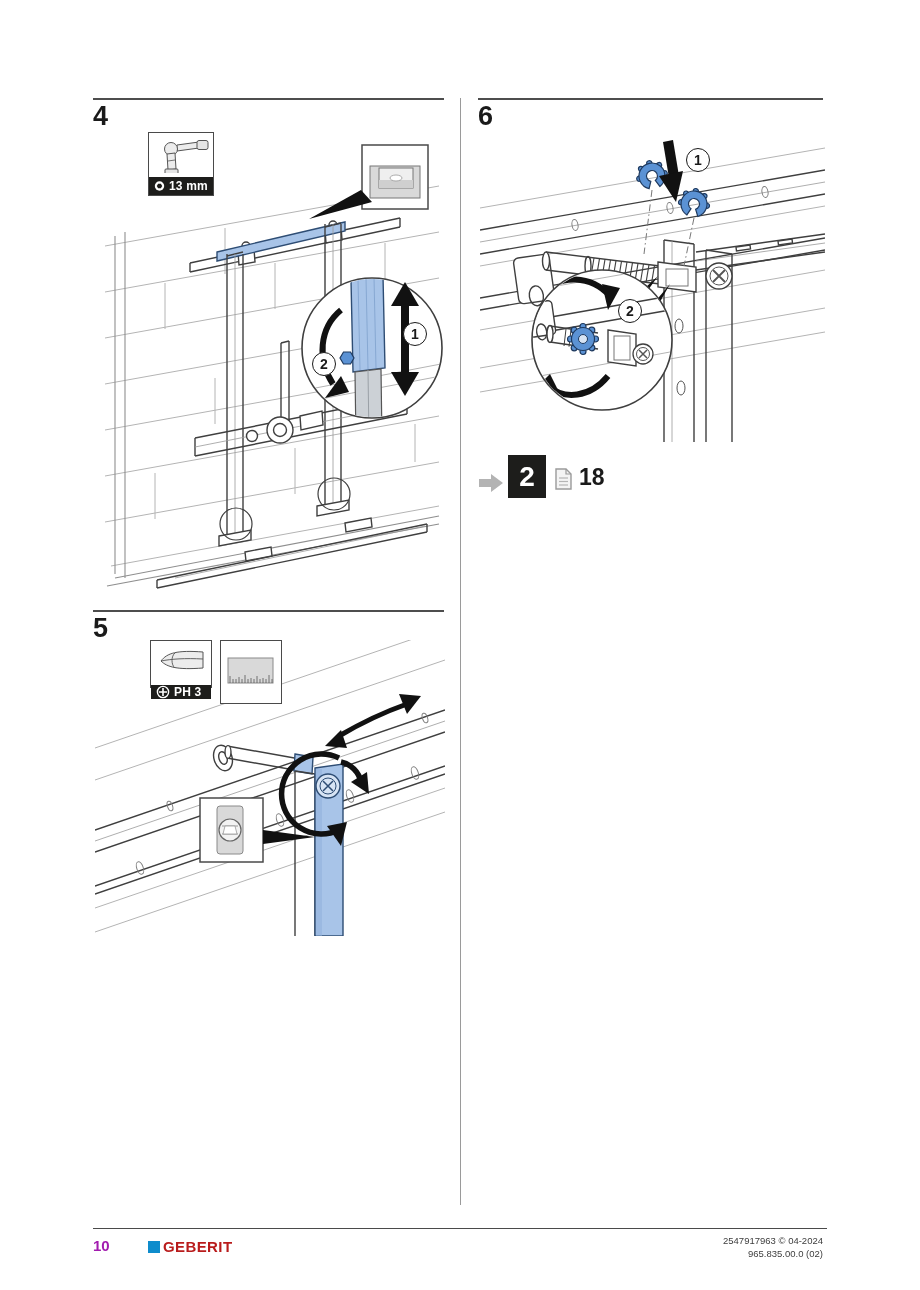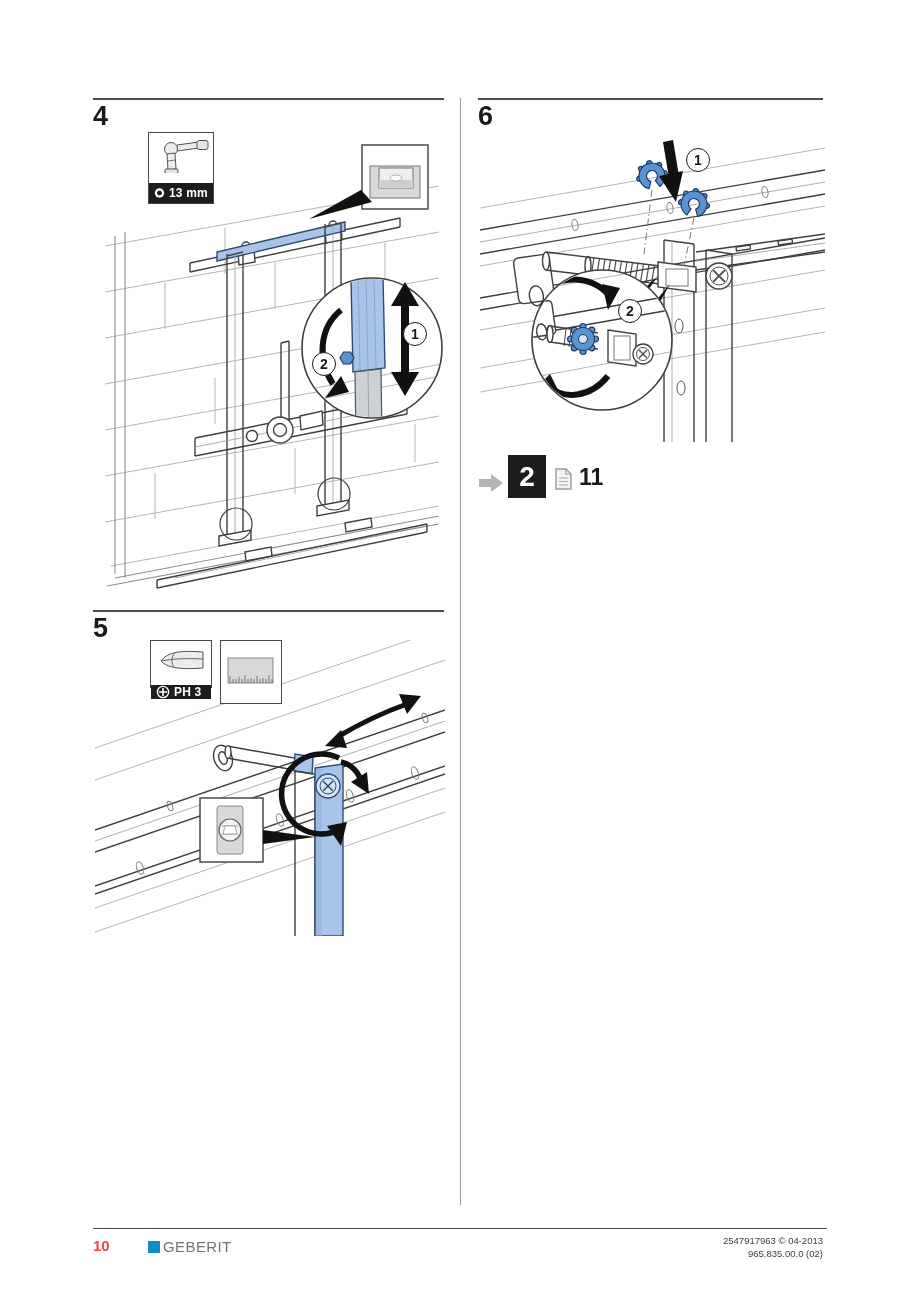--- a/index.html
+++ b/index.html
@@ -22,43 +22,43 @@
   .fig4 { left:95px; top:128px; width:350px; height:462px; }
   .fig5 { left:95px; top:640px; width:350px; height:296px; }
   .fig6 { left:480px; top:130px; width:345px; height:312px; }
   .figure > svg { position:absolute; left:0; top:0; }
 
   
   .toolbox { position:absolute; background:#fff; border:1.5px solid #4a4a4a; display:flex; flex-direction:column; }
   .toolbox .art { flex:1; position:relative; }
   .tool-banner { height:20px; background:var(--banner-bg,#1d1d1b); color:#fff; display:flex; align-items:center; gap:4px; padding:0 5px; }
   .tool-banner .lbl { font-size:12px; font-weight:bold; letter-spacing:0.2px; white-space:nowrap; }
-  .tb-13mm { left:53px; top:4px; width:66px; height:72px; }
+  .tb-13mm { left:53px; top:4px; width:66px; height:64px; }
   .tb-ph3 { left:55px; top:0px; width:62px; height:48px; }
   .tb-ruler { left:125px; top:0px; width:62px; height:64px; border:1.5px solid #4a4a4a; background:#fff; position:absolute; }
 
   
   .callout { position:absolute; width:24px; height:24px; border:1.6px solid #1a1a1a; border-radius:50%;
              background:#fff; font-size:14px; font-weight:600; color:#1a1a1a;
              display:flex; align-items:center; justify-content:center; z-index:5; }
 
   
   .ref-row { position:absolute; left:478px; top:455px; display:flex; align-items:center; }
   .ref-arrow { width:26px; height:20px; margin-top:12px; }
   .ref-box { margin-left:4px; width:38px; height:43px; background:var(--banner-bg,#1d1d1b); color:#fff;
              display:flex; align-items:center; justify-content:center; font-size:28px; font-weight:bold; }
   .ref-doc { margin-left:9px; margin-top:4px; }
   .ref-page { margin-left:7px; margin-top:2px; font-size:23px; font-weight:bold; color:#1a1a1a; }
 
   
   .footer-rule { position:absolute; left:93px; top:1228px; width:734px; height:1px; background:#4a4a4a; }
-  .footer-page { position:absolute; left:93px; top:1237px; font-size:15px; font-weight:bold; color:#ef4444; }
+  .footer-page { position:absolute; left:93px; top:1237px; font-size:15px; font-weight:bold; color:#a21caf; }
   .logo { position:absolute; left:148px; top:1238px; display:flex; align-items:center; gap:3px; }
   .logo-square { width:12px; height:12px; background:var(--brand-blue,#0e8ccc); }
-  .logo-text { font-size:15px; font-weight:normal; color:#737373; letter-spacing:0.4px; }
+  .logo-text { font-size:15px; font-weight:bold; color:#b91c1c; letter-spacing:0.4px; }
   .footer-codes { position:absolute; right:97px; top:1235px; text-align:right; font-size:9.5px; line-height:12.5px; color:#3d3d3d; }
 
   
   .wall { stroke:#b4b4b4; stroke-width:1; fill:none; }
   .edge { stroke:#8f8f8f; stroke-width:1.1; fill:none; }
   .fr  { stroke:#3f3f3f; stroke-width:1.4; fill:none; }
   .frw { stroke:#3f3f3f; stroke-width:1.4; fill:#ffffff; }
   .thin { stroke:#999; stroke-width:0.8; fill:none; }
   .blue-fill { fill:var(--highlight-blue,#a8c4e8); stroke:#2e4d74; stroke-width:1.4; }
   .clip-fill { fill:var(--clip-blue,#5b92d4); stroke:#1f3a5f; stroke-width:1.2; }
@@ -510,27 +510,27 @@
     <div class="ref-box">2</div>
     <svg class="ref-doc" width="17" height="22" viewBox="0 0 17 22">
       <path d="M1,1 H11 L16,6 V21 H1 Z" fill="#f4f4f4" stroke="#9a9a9a" stroke-width="1.4"></path>
       <path d="M11,1 V6 H16" fill="none" stroke="#9a9a9a" stroke-width="1.2"></path>
       <g stroke="#b5b5b5" stroke-width="1.2">
           <path d="M4,10 H13"></path>
           <path d="M4,13.5 H13"></path>
           <path d="M4,17 H13"></path>
         </g>
     </svg>
-    <div class="ref-page">11</div>
+    <div class="ref-page">18</div>
   </div>
 
   <div class="footer-rule"></div>
   <div class="footer-page">10</div>
   <div class="logo">
     <div class="logo-square"></div>
     <div class="logo-text">GEBERIT</div>
   </div>
   <div class="footer-codes">
-    <div>2547917963 © 04-2013</div>
+    <div>2547917963 © 04-2024</div>
     <div>965.835.00.0 (02)</div>
   </div>
 
 </div>
 
 </body></html>

